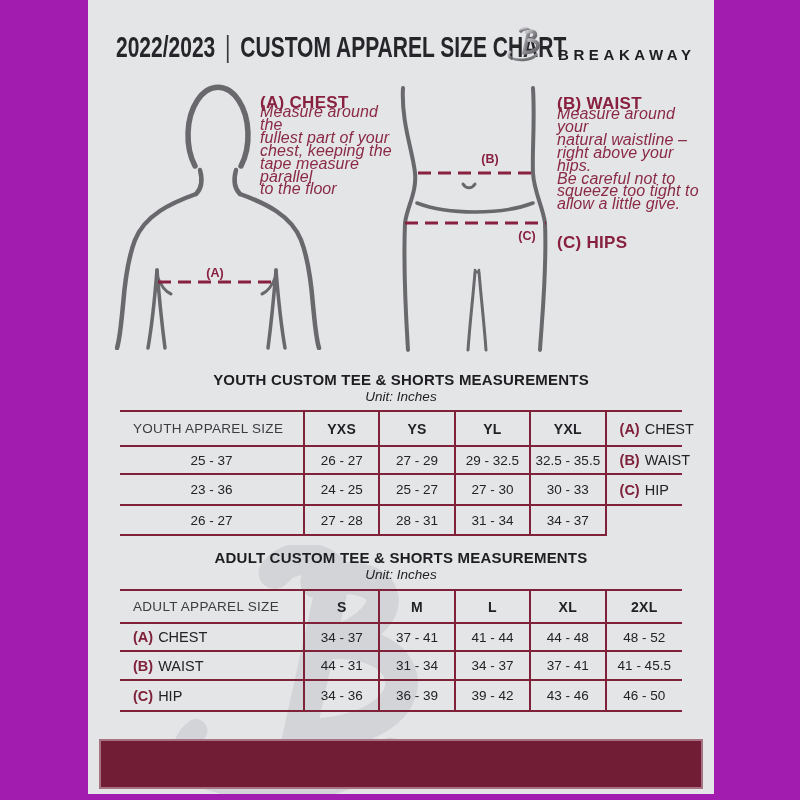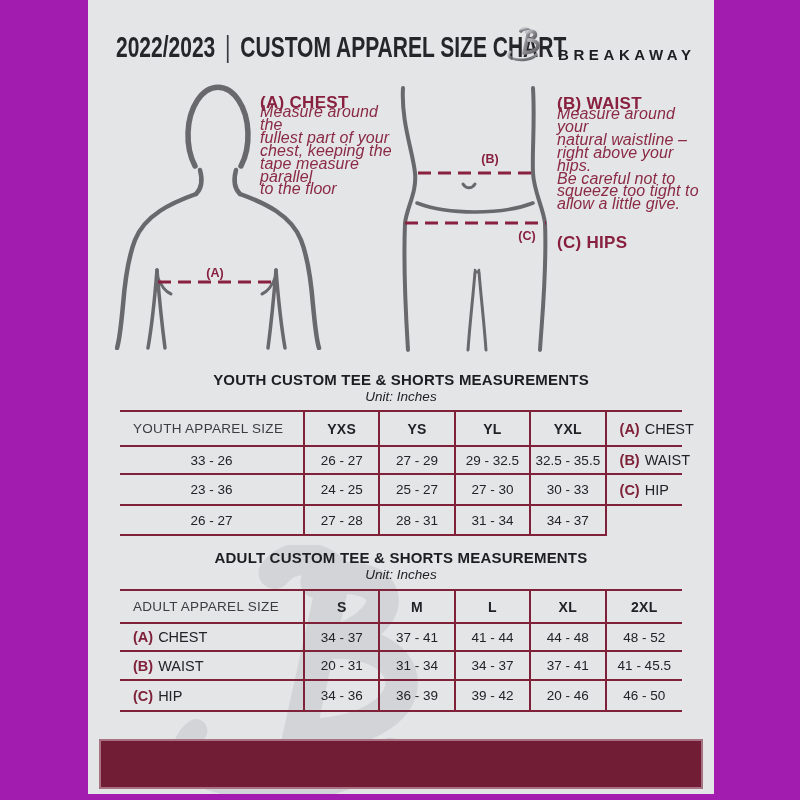--- a/index.html
+++ b/index.html
@@ -150,21 +150,21 @@
       <div class="tc size-label-cell">YOUTH APPAREL SIZE</div>
       <div class="tc col-h">YXS</div>
       <div class="tc col-h">YS</div>
       <div class="tc col-h">YL</div>
       <div class="tc col-h">YXL</div>
 
       <div class="tc row-label">
         <span class="prefix">(A)</span>
         <span>CHEST</span>
       </div>
-      <div class="tc val">33 - 26</div>
+      <div class="tc val">25 - 37</div>
       <div class="tc val">26 - 27</div>
       <div class="tc val">27 - 29</div>
       <div class="tc val">29 - 32.5</div>
       <div class="tc val">32.5 - 35.5</div>
 
       <div class="tc row-label">
         <span class="prefix">(B)</span>
         <span>WAIST</span>
       </div>
       <div class="tc val">23 - 36</div>
@@ -202,32 +202,32 @@
       <div class="tc val">34 - 37</div>
       <div class="tc val">37 - 41</div>
       <div class="tc val">41 - 44</div>
       <div class="tc val">44 - 48</div>
       <div class="tc val">48 - 52</div>
 
       <div class="tc row-label">
         <span class="prefix">(B)</span>
         <span>WAIST</span>
       </div>
-      <div class="tc val">20 - 31</div>
+      <div class="tc val">44 - 31</div>
       <div class="tc val">31 - 34</div>
       <div class="tc val">34 - 37</div>
       <div class="tc val">37 - 41</div>
       <div class="tc val">41 - 45.5</div>
 
       <div class="tc row-label">
         <span class="prefix">(C)</span>
         <span>HIP</span>
       </div>
       <div class="tc val">34 - 36</div>
       <div class="tc val">36 - 39</div>
       <div class="tc val">39 - 42</div>
-      <div class="tc val">20 - 46</div>
+      <div class="tc val">43 - 46</div>
       <div class="tc val">46 - 50</div>
     </div>
 
     <div class="footer-bar"></div>
   </div>
 </div>
 
 </body></html>

